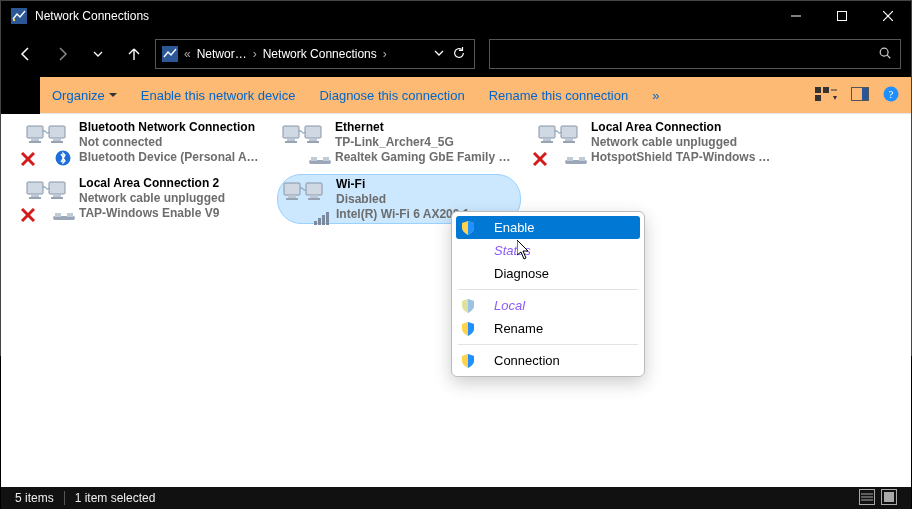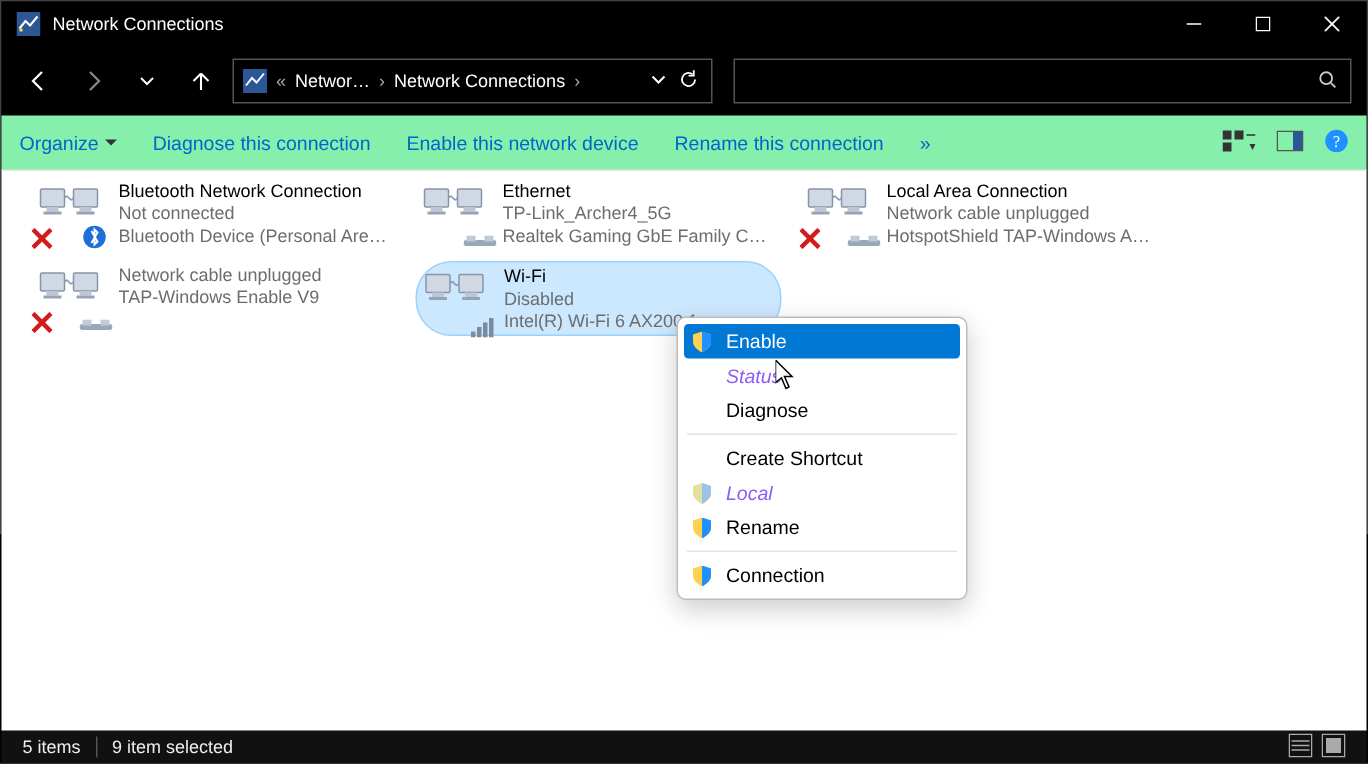--- a/index.html
+++ b/index.html
@@ -97,27 +97,28 @@
     padding: 0 8px;
     box-sizing: border-box;
     position: relative;
   }
   .searchbox .s-icon {
     margin-left: auto;
   }
   
   .toolbar {
     height: 36px;
-    background: #86efac;
+    background: #fdba74;
     display: flex;
     align-items: center;
     padding: 0 12px;
     border-bottom: 1px solid #e5e5e5;
     gap: 24px;
     font-size: 13px;
+    margin-left: 39px;
   }
   .toolbar .tbtn {
     color: #0066cc;
     display: flex;
     align-items: center;
     gap: 4px;
   }
   .toolbar .right {
     margin-left: auto;
     display: flex;
@@ -131,20 +132,21 @@
     position: relative;
     overflow: hidden;
   }
   .item {
     position: absolute;
     width: 244px;
     height: 50px;
     display: flex;
     padding: 2px 4px;
     box-sizing: border-box;
+    font-weight: bold;
   }
   .item.selected {
     background: #cce8ff;
     border: 1px solid #99d1ff;
   }
   .item .big-icon {
     width: 48px; height: 44px;
     flex: 0 0 48px;
     position: relative;
   }
@@ -190,21 +192,21 @@
     border-radius: 6px;
     box-shadow: 0 6px 18px rgba(0,0,0,0.2);
     width: 184px;
     padding: 4px 4px;
     font-size: 13px;
   }
   .ctx .row {
     height: 23px;
     display: flex;
     align-items: center;
-    padding-left: 28px;
+    padding-left: 38px;
     border-radius: 3px;
     position: relative;
   }
   .ctx .row.hover {
     background: #0078d4;
     color: #fff;
   }
   .ctx .row.disabled { color: #8b5cf6; font-style: italic; }
   .ctx .sep-line { height: 1px; background: #e3e3e3; margin: 4px 2px; }
   .ctx .shield {
@@ -332,22 +334,22 @@
     </div>
   </div>
 
   <div class="toolbar">
     <span class="tbtn">
       <span>Organize</span>
       <svg width="8" height="8" viewBox="0 0 8 8">
           <path d="M0 2 L4 6 L8 2" fill="#333"></path>
         </svg>
     </span>
+    <span class="tbtn">Enable this network device</span>
     <span class="tbtn">Diagnose this connection</span>
-    <span class="tbtn">Enable this network device</span>
     <span class="tbtn">Rename this connection</span>
     <span class="tbtn">»</span>
     <div class="right">
       <span>
         <svg width="22" height="16" viewBox="0 0 22 16">
             <rect x="0" y="1" width="6" height="6" fill="#333"></rect>
             <rect x="8" y="1" width="6" height="6" fill="#333"></rect>
             <rect x="0" y="9" width="6" height="6" fill="#333"></rect>
             <line x1="16" y1="4" x2="22" y2="4" stroke="#333"></line>
             <path d="M18 10 L20 14 L22 10" fill="#333"></path>
@@ -401,20 +403,21 @@
     <path d="M18 12 C21 8 21 16 24 12" stroke="#8aa0c2" stroke-width="1.2" fill="none"></path>
   </svg><span class="badge-x"><svg viewBox="0 0 14 14">
               <line x1="1" y1="1" x2="13" y2="13" stroke="#d21c1c" stroke-width="3"></line>
               <line x1="13" y1="1" x2="1" y2="13" stroke="#d21c1c" stroke-width="3"></line>
             </svg></span><span class="badge-eth"><svg viewBox="0 0 22 10">
               <rect x="0" y="3" width="22" height="4" rx="2" fill="#9aa7b8"></rect>
               <rect x="2" y="0" width="6" height="4" fill="#c0cad8"></rect>
               <rect x="14" y="0" width="6" height="4" fill="#c0cad8"></rect>
             </svg></span></div>
      <div class="meta">
+       <div class="name">Local Area Connection 2</div>
        <div class="s1">Network cable unplugged</div>
        <div class="s2">TAP-Windows Enable V9</div>
      </div>
       </div>
       <div class="item" style="left: 532px; top: 4px;">
         <div class="big-icon"><svg class="adapter-svg" viewBox="0 0 42 32">
     <rect x="2" y="6" width="16" height="12" rx="1" fill="#cfd8e3" stroke="#8894a6"></rect>
     <rect x="24" y="6" width="16" height="12" rx="1" fill="#cfd8e3" stroke="#8894a6"></rect>
     <rect x="6" y="18" width="8" height="3" fill="#bcc6d4"></rect>
     <rect x="28" y="18" width="8" height="3" fill="#bcc6d4"></rect>
@@ -488,23 +491,20 @@
         </span>
         <span>Enable</span>
       </div>
       <div class="row disabled">
           <span>Status</span>
         </div>
       <div class="row">
           <span>Diagnose</span>
         </div>
       <div class="sep-line"></div>
-      <div class="row">
-          <span>Create Shortcut</span>
-        </div>
       <div class="row disabled">
         <span class="shield">
           <svg viewBox="0 0 14 14">
               <path d="M7 0 L13 2 V7 C13 11 7 14 7 14 C7 14 1 11 1 7 V2 Z" fill="#e0e0a0"></path>
               <path d="M7 0 L13 2 V7 C13 11 7 14 7 14 Z" fill="#9cc2e6"></path>
             </svg>
         </span>
         <span>Local</span>
       </div>
       <div class="row">
@@ -531,21 +531,21 @@
     <span class="cursor" id="cursor" style="left: 516px; top: 126px;">
       <svg viewBox="0 0 14 20">
           <path d="M0 0 L0 15 L4 12 L7 19 L9 18 L6 11 L11 11 Z" fill="#fff" stroke="#000" stroke-width="1"></path>
         </svg>
     </span>
   </div>
 
   <div class="statusbar">
     <span>5 items</span>
     <span class="divider"></span>
-    <span>9 item selected</span>
+    <span>1 item selected</span>
     <div class="right">
       <span>
         <svg width="16" height="16" viewBox="0 0 16 16">
             <rect x="0.5" y="0.5" width="15" height="15" fill="none" stroke="#aaa"></rect>
             <line x1="2" y1="5" x2="14" y2="5" stroke="#aaa"></line>
             <line x1="2" y1="8" x2="14" y2="8" stroke="#aaa"></line>
             <line x1="2" y1="11" x2="14" y2="11" stroke="#aaa"></line>
           </svg>
       </span>
       <span>

